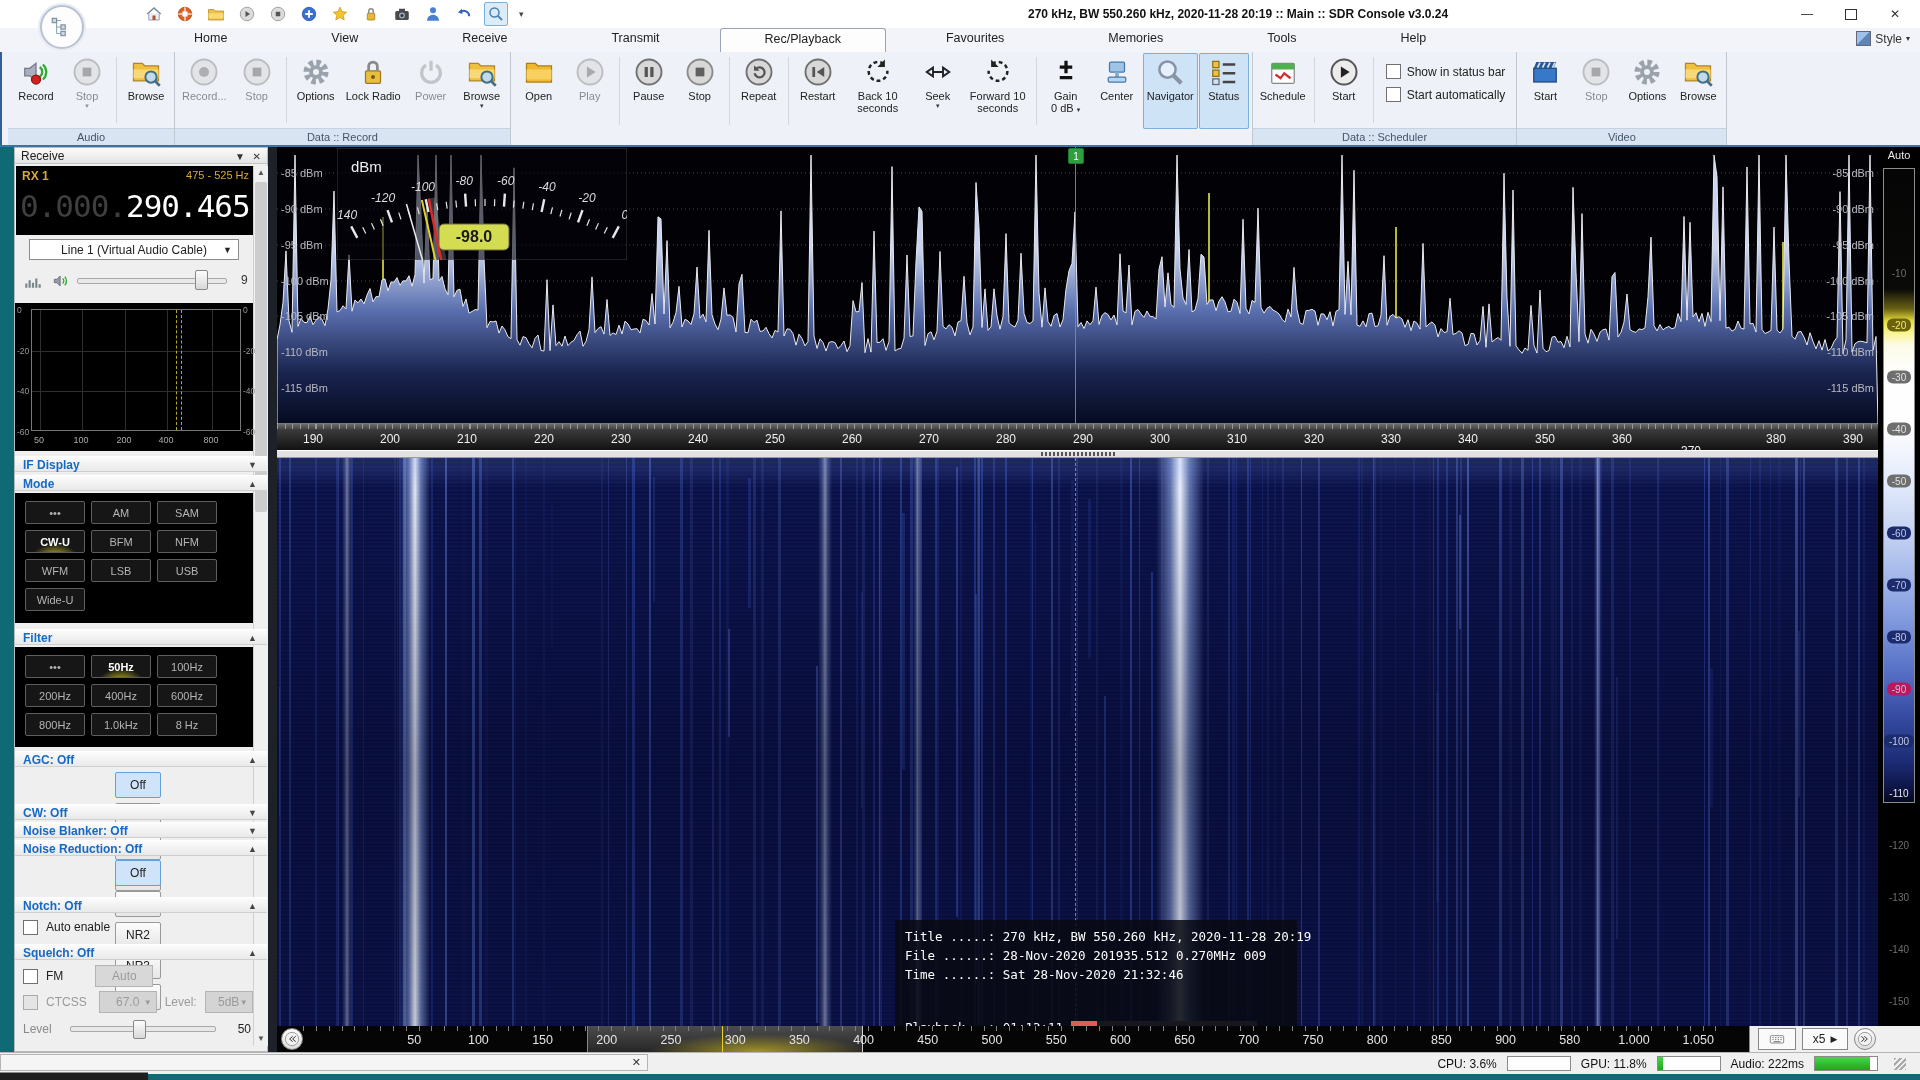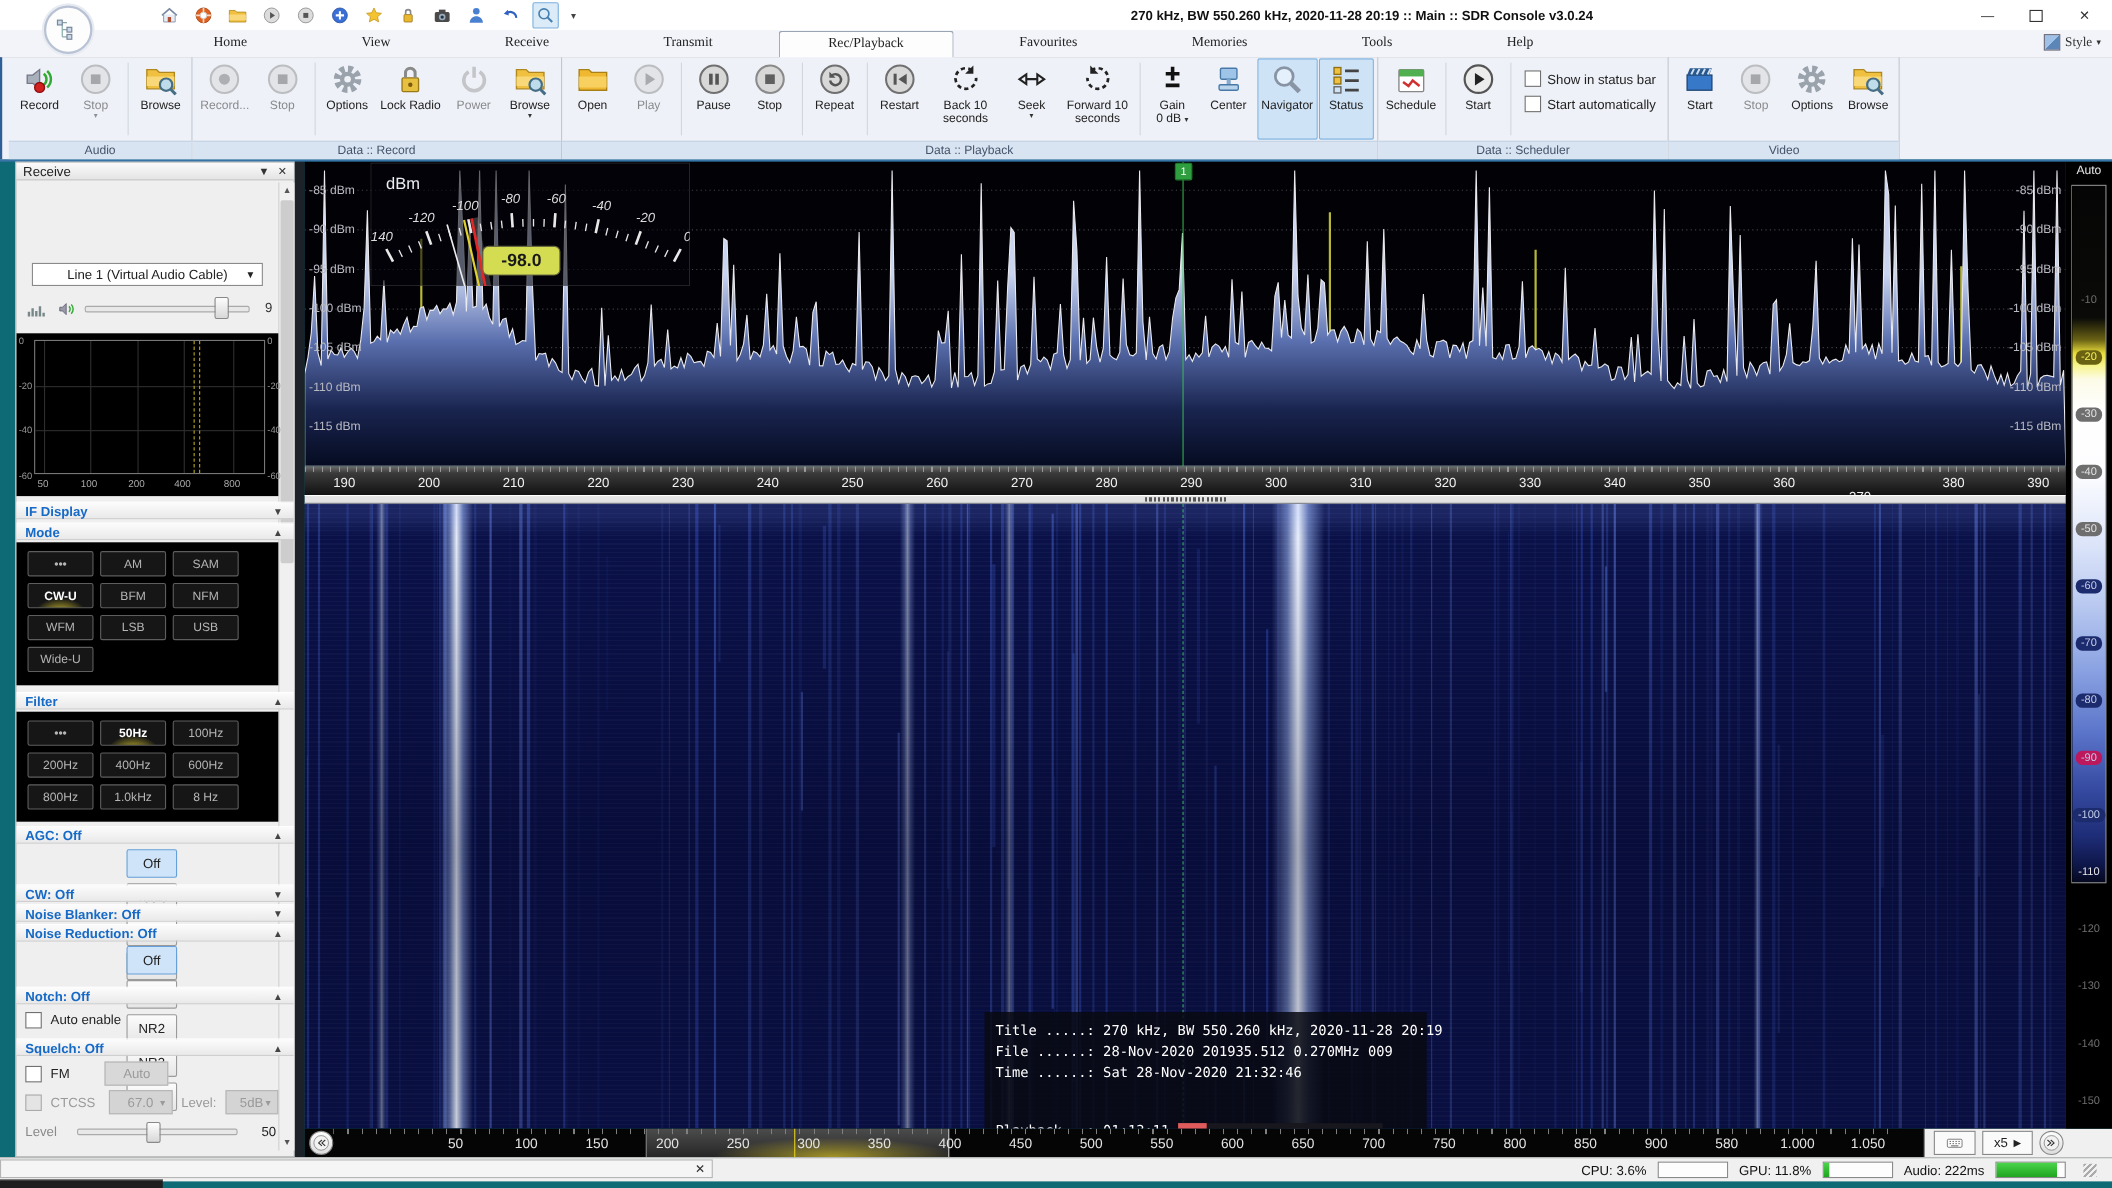--- a/index.html
+++ b/index.html
@@ -11,21 +11,21 @@
   #app-logo{left:40px;top:5px;width:40px;height:40px;border-radius:50%;background:#fdfdfd;
             border:2px solid #b8c2d4;box-shadow:0 0 0 2px #e8ecf2;z-index:30;display:flex;align-items:center;justify-content:center;}
   #qa{left:143px;top:3px;height:22px;display:flex;gap:9px;align-items:center;}
   .qa-icon{width:22px;height:22px;display:flex;align-items:center;justify-content:center;}
   .qa-icon svg{width:18px;height:18px;}
   .qa-icon.boxed{border:1px solid #7ab0dd;background:#dcebf8;border-radius:2px;}
   #qa-more{font-size:9px;color:#444;margin-left:2px;}
   #win-title{top:7px;left:1028px;font-size:12px;color:#111;white-space:nowrap;font-weight:600;}
   .winbtn{top:4px;width:34px;height:20px;display:flex;align-items:center;justify-content:center;color:#333;font-size:12px;}
   
-  #tabrow{left:0;top:28px;width:1920px;height:24px;background:#f2f4f9;border-bottom:1px solid #a3a3a3;font-family:Liberation Serif, serif;}
+  #tabrow{left:0;top:28px;width:1920px;height:24px;background:#f2f4f9;border-bottom:1px solid #a3a3a3;}
   #tabs{position:absolute;left:150px;top:0;height:24px;display:flex;gap:16px;}
   .tab{padding:3px 44px 0 44px;font-size:12.5px;color:#222;height:21px;}
   .tab.active{background:#fdfdfe;border:1px solid #99a4b4;border-bottom:none;border-radius:3px 3px 0 0;}
   #style-ctl{right:10px;top:3px;display:flex;align-items:center;gap:4px;font-size:12px;color:#333;}
   #style-swatch{width:13px;height:13px;background:linear-gradient(135deg,#9fc1e8 50%,#5c85b8 50%);border:1px solid #667;}
   
   #ribbon{left:0;top:52px;width:1920px;height:93px;background:#eef1f7;border-left:2px solid #2e5f96;border-right:2px solid #2e5f96;}
   #ribbon-groups{display:flex;height:93px;padding-left:6px;}
   .rb-group{display:flex;flex-direction:column;border-right:1px solid #c2c8d2;}
   .rb-btnrow{height:76px;display:flex;align-items:stretch;padding:1px 3px;gap:1px;}
@@ -510,21 +510,20 @@
               <svg viewBox="0 0 24 24">
                 <rect x="3" y="3.5" width="5" height="5" fill="#f0c040" stroke="#907010"></rect>
                 <rect x="3" y="10.5" width="5" height="5" fill="#f0c040" stroke="#907010"></rect>
                 <rect x="3" y="17.5" width="5" height="4.5" fill="none" stroke="#666"></rect>
                 <path d="M11 6h10M11 13h10M11 20h10" stroke="#444" stroke-width="2"></path>
               </svg>
             </span>
             <div class="lbl">Status</div>
           </div>
         </div>
-        <div class="rb-grouplabel">Data :: Playback</div>
       </div>
       <div class="rb-group">
         <div class="rb-btnrow">
           <div class="rb-btn">
             <span class="ic">
               <svg viewBox="0 0 24 24">
                 <rect x="3" y="5" width="18" height="16" rx="1" fill="#fff" stroke="#888"></rect>
                 <rect x="3" y="5" width="18" height="5" fill="#50b050"></rect>
                 <path d="M6 14l4 3 3-4 5 4" stroke="#d03030" stroke-width="1.8" fill="none"></path>
               </svg>
@@ -602,20 +601,25 @@
       </div>
     </div>
 </div>
 <div class="abs" id="bluebar"></div>
 
 <div class="abs" id="leftpanel">
   <div class="lp" id="rcv-header">
     <span>Receive</span>
     <span class="hdr-ic" style="right:22px;">▼</span>
     <span class="hdr-ic" style="right:6px;">✕</span>
+  </div>
+  <div class="lp" id="freq-display">
+    <span class="lp" id="rx-label">RX 1</span>
+    <span class="lp" id="bw-label">475 - 525 Hz</span>
+    <div class="lp" id="freq-digits"><span class="dim">0.000.</span><span class="lit">290.465</span></div>
   </div>
   <div class="lp" id="lp-scroll">
     <span class="scr-arrow" style="top:0;">▲</span>
     <span class="scr-arrow" style="bottom:0;">▼</span>
     <div id="lp-thumb"></div>
   </div>
   <div class="lp" id="audio-dd">
     <span>Line 1 (Virtual Audio Cable)</span>
     <span class="dda">▼</span>
   </div>

